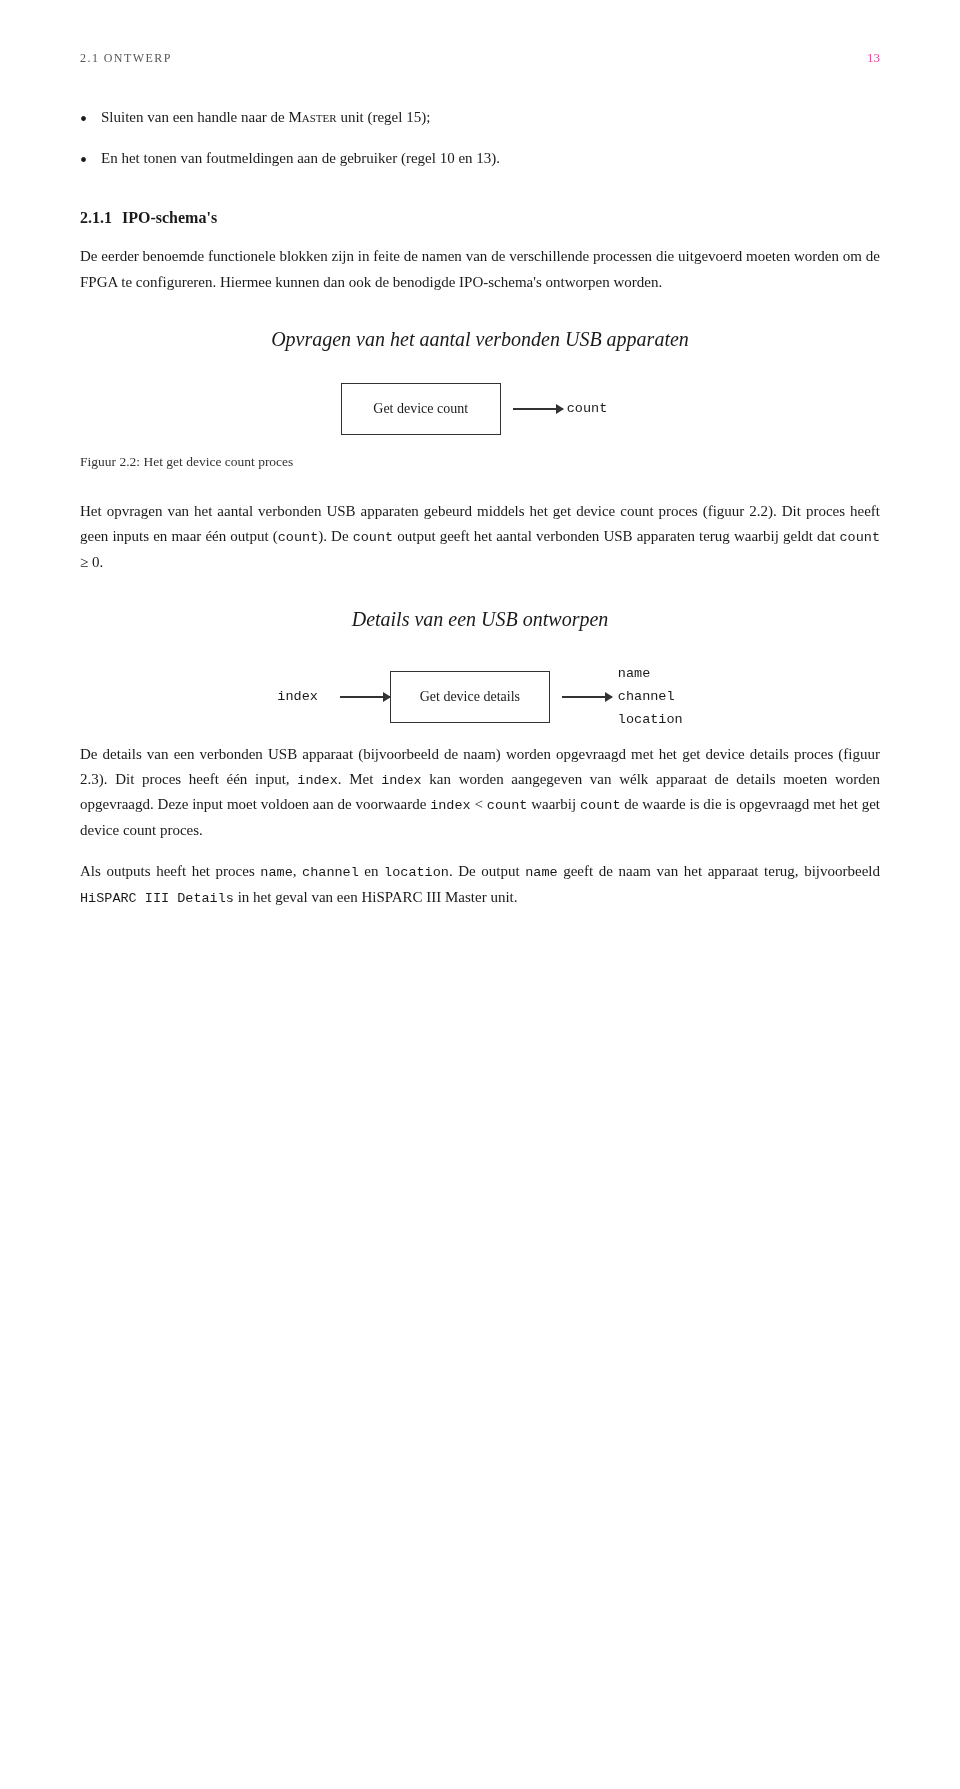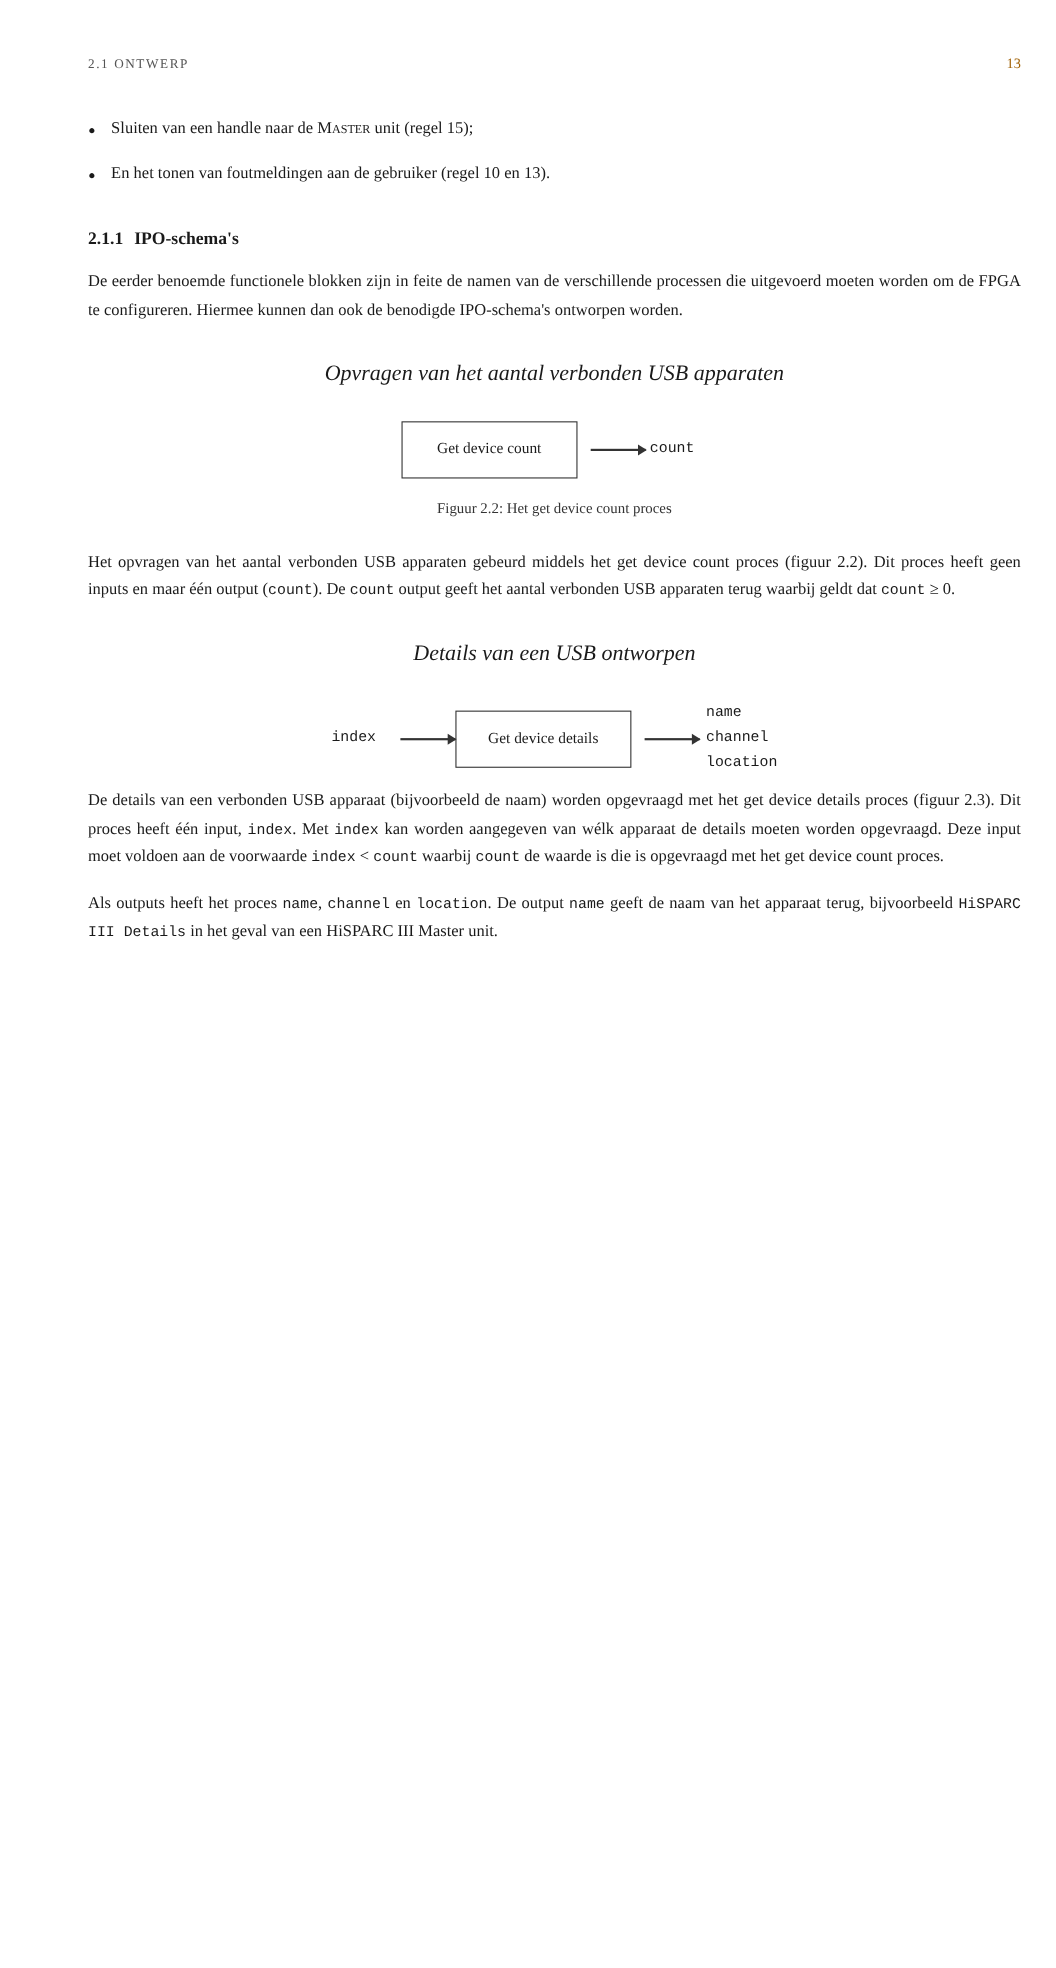--- a/index.html
+++ b/index.html
@@ -11,21 +11,21 @@
       line-height: 1.6;
       color: #1a1a1a;
       display: flex;
       justify-content: center;
     }
 
     .page {
       background: #fff;
       width: 960px;
       min-height: 1789px;
-      padding: 48px 32px 60px 80px;
+      padding: 48px 80px 60px 80px;
       position: relative;
     }
 
     .page-header {
       display: flex;
       justify-content: space-between;
       align-items: center;
       margin-bottom: 36px;
       border-bottom: none;
     }
@@ -33,21 +33,21 @@
     .page-header-section {
       font-size: 12px;
       letter-spacing: 0.12em;
       text-transform: uppercase;
       color: #555;
       font-family: "Georgia", serif;
     }
 
     .page-number {
       font-size: 13px;
-      color: #a16207;
+      color: #ec4899;
     }
 
     .bullet-list {
       margin: 0 0 24px 0;
       padding: 0;
       list-style: none;
     }
 
     .bullet-list li {
       display: flex;
@@ -146,21 +146,20 @@
 
     .arrow-label {
       font-family: "Courier New", monospace;
       font-size: 13.5px;
       margin-left: 4px;
     }
 
     .figure-caption {
       font-size: 13.5px;
       color: #333;
-      text-align: center;
       margin: 10px 0 26px 0;
       font-style: normal;
     }
 
     
     .diagram-details-row {
       display: flex;
       align-items: center;
       justify-content: center;
     }

